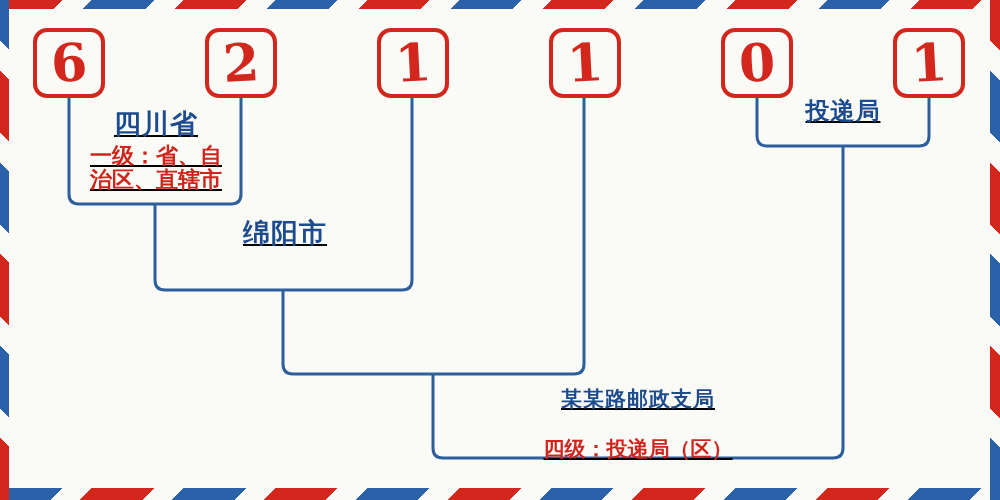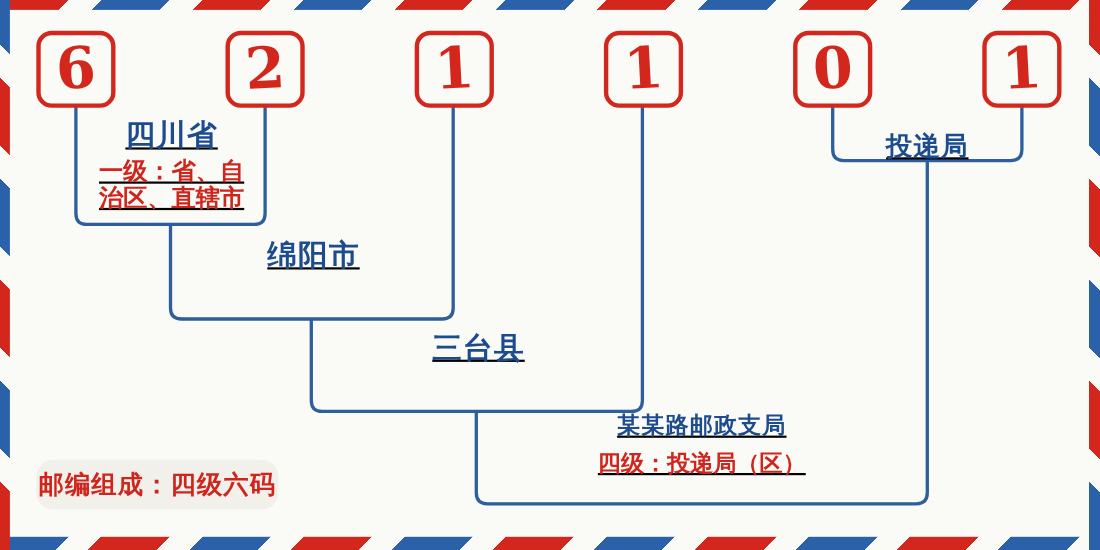--- a/index.html
+++ b/index.html
@@ -66,24 +66,24 @@
     line-height:1.05;letter-spacing:1px;
   }
   .level .desc{
     color:var(--text-red);
     font:700 22px "Liberation Sans",sans-serif;
     line-height:1.06;margin-top:6px;white-space:pre-line;
   }
   .lv1{left:156px;top:110px;}
   .lv2{left:285px;top:219px;}
   .lv3{left:435px;top:303px;}
-  .lv4{left:638px;top:376px;}
+  .lv4{left:638px;top:388px;}
   .lv4 .name{font-size:21px;}
-  .lv4 .desc{font-size:21px;margin-top:13px;}
-  .lv5{left:843px;top:120px;text-align:right;}
+  .lv4 .desc{font-size:21px;margin-top:28px;}
+  .lv5{left:843px;top:98px;text-align:right;}
   .lv5 .name{font-size:24px;}
   
   .badge{
     position:absolute;left:33px;top:418px;width:220px;height:45px;
     background:var(--badge-bg);border-radius:15px;
     display:flex;align-items:center;justify-content:center;
   }
   .badge span{
     color:var(--text-red);
     font:700 23px "Liberation Sans",sans-serif;
@@ -131,29 +131,25 @@
     <div class="name">四川省</div>
     <div class="desc">一级：省、自
 治区、直辖市</div>
   </div>
 
   <div class="level lv2">
     <div class="name">绵阳市</div>
   </div>
 
   <div class="level lv3">
-    <div class="name">三台县</div>
   </div>
 
   <div class="level lv4">
     <div class="name">某某路邮政支局</div>
     <div class="desc">四级：投递局（区）</div>
   </div>
 
   <div class="level lv5">
     <div class="name">投递局</div>
   </div>
 
-  <div class="badge">
-    <span>邮编组成：四级六码</span>
-  </div>
 
 </div>
 
 </body></html>

